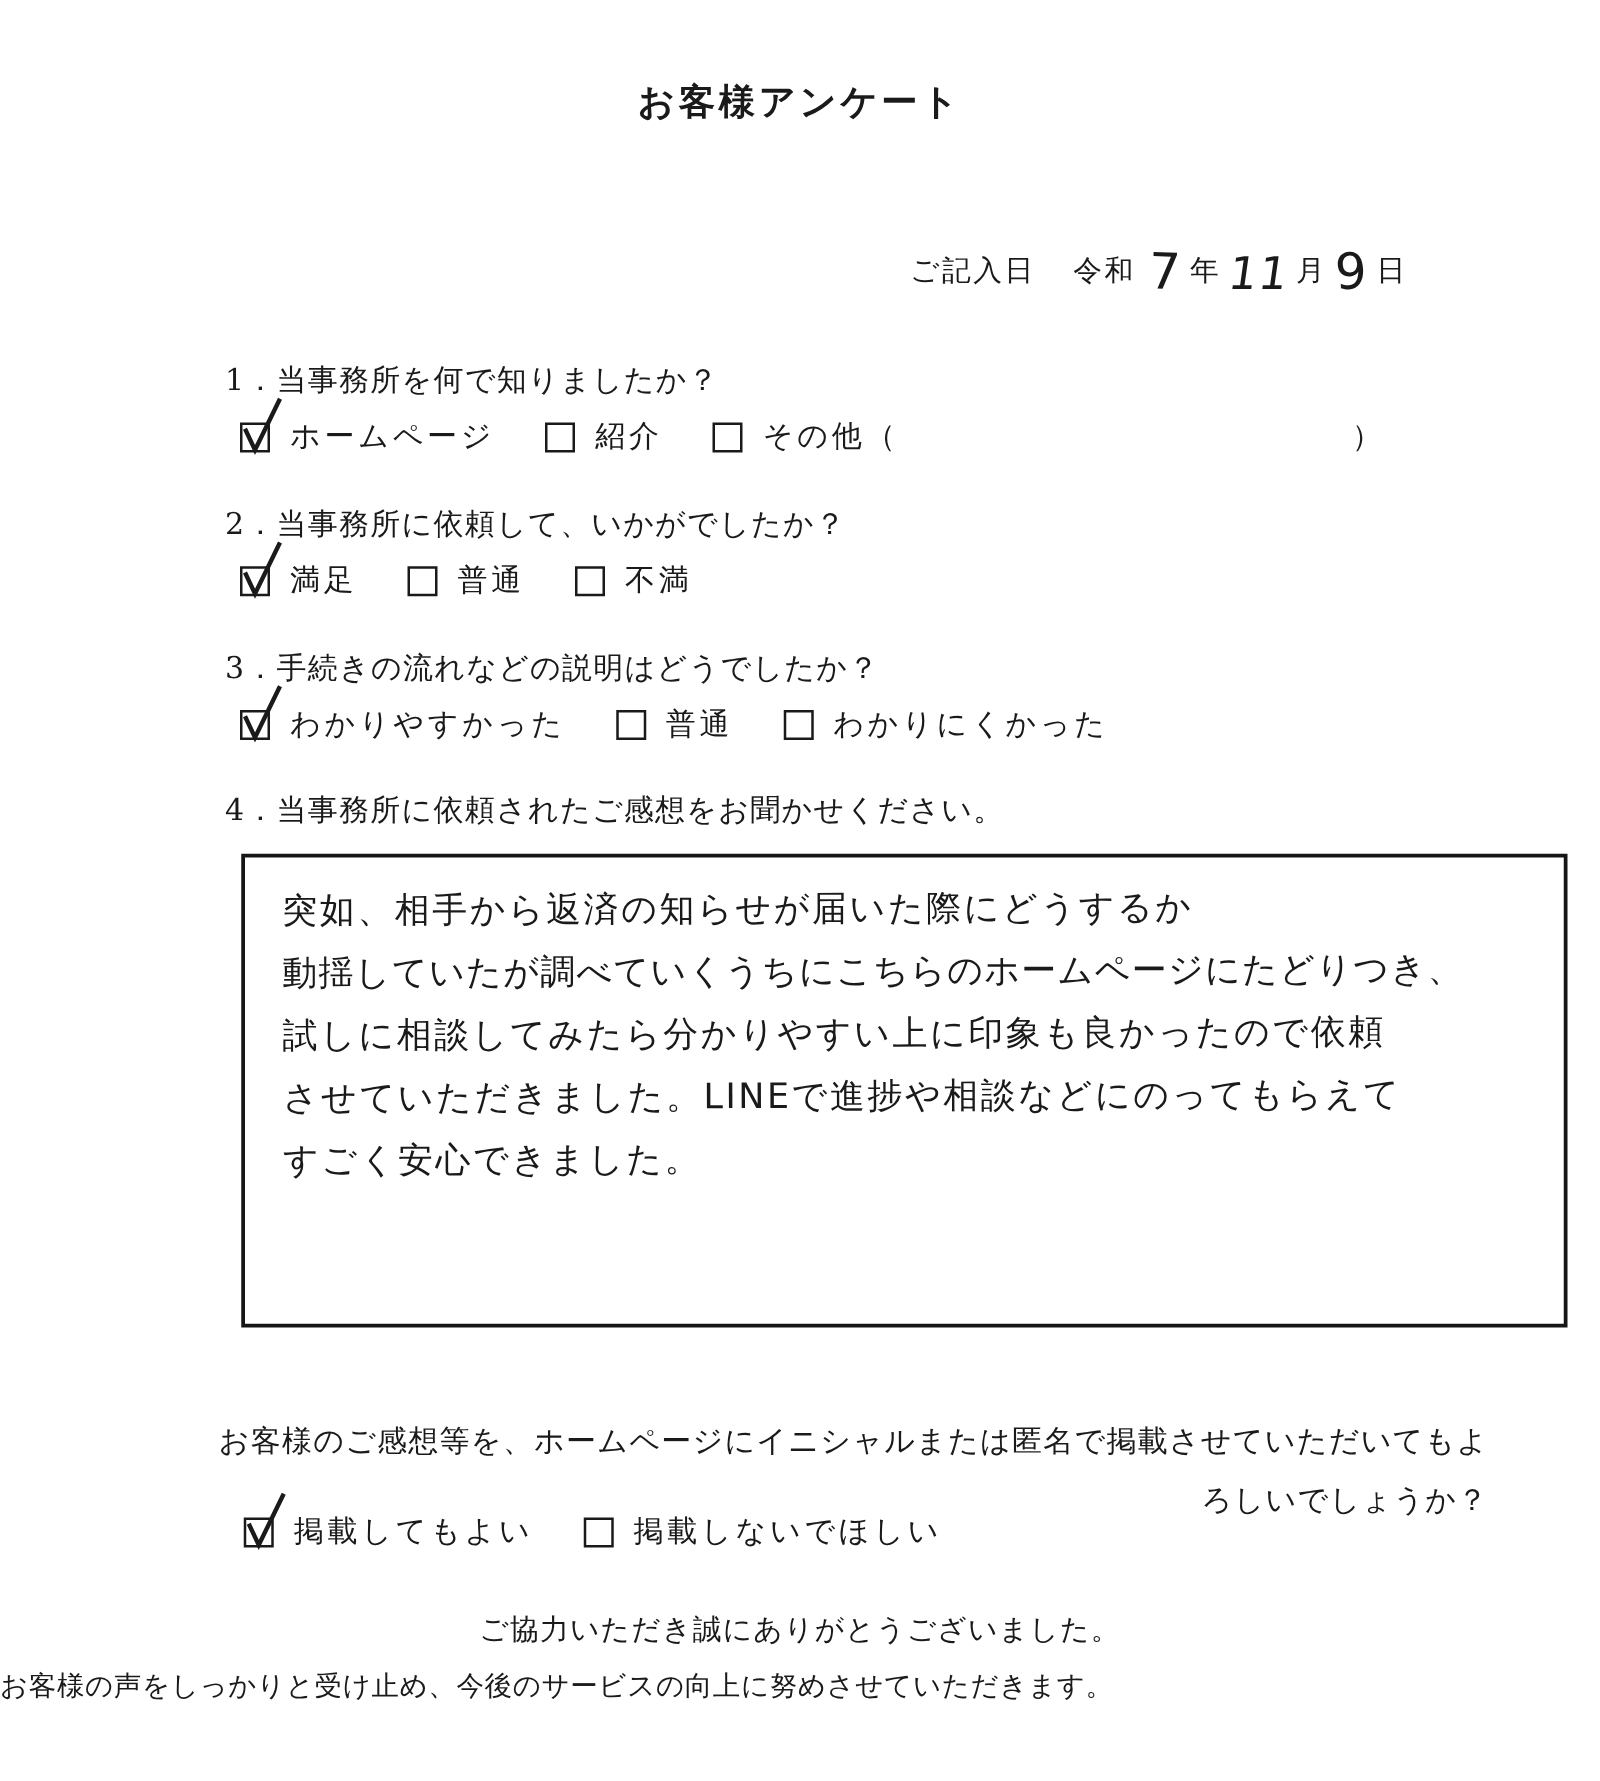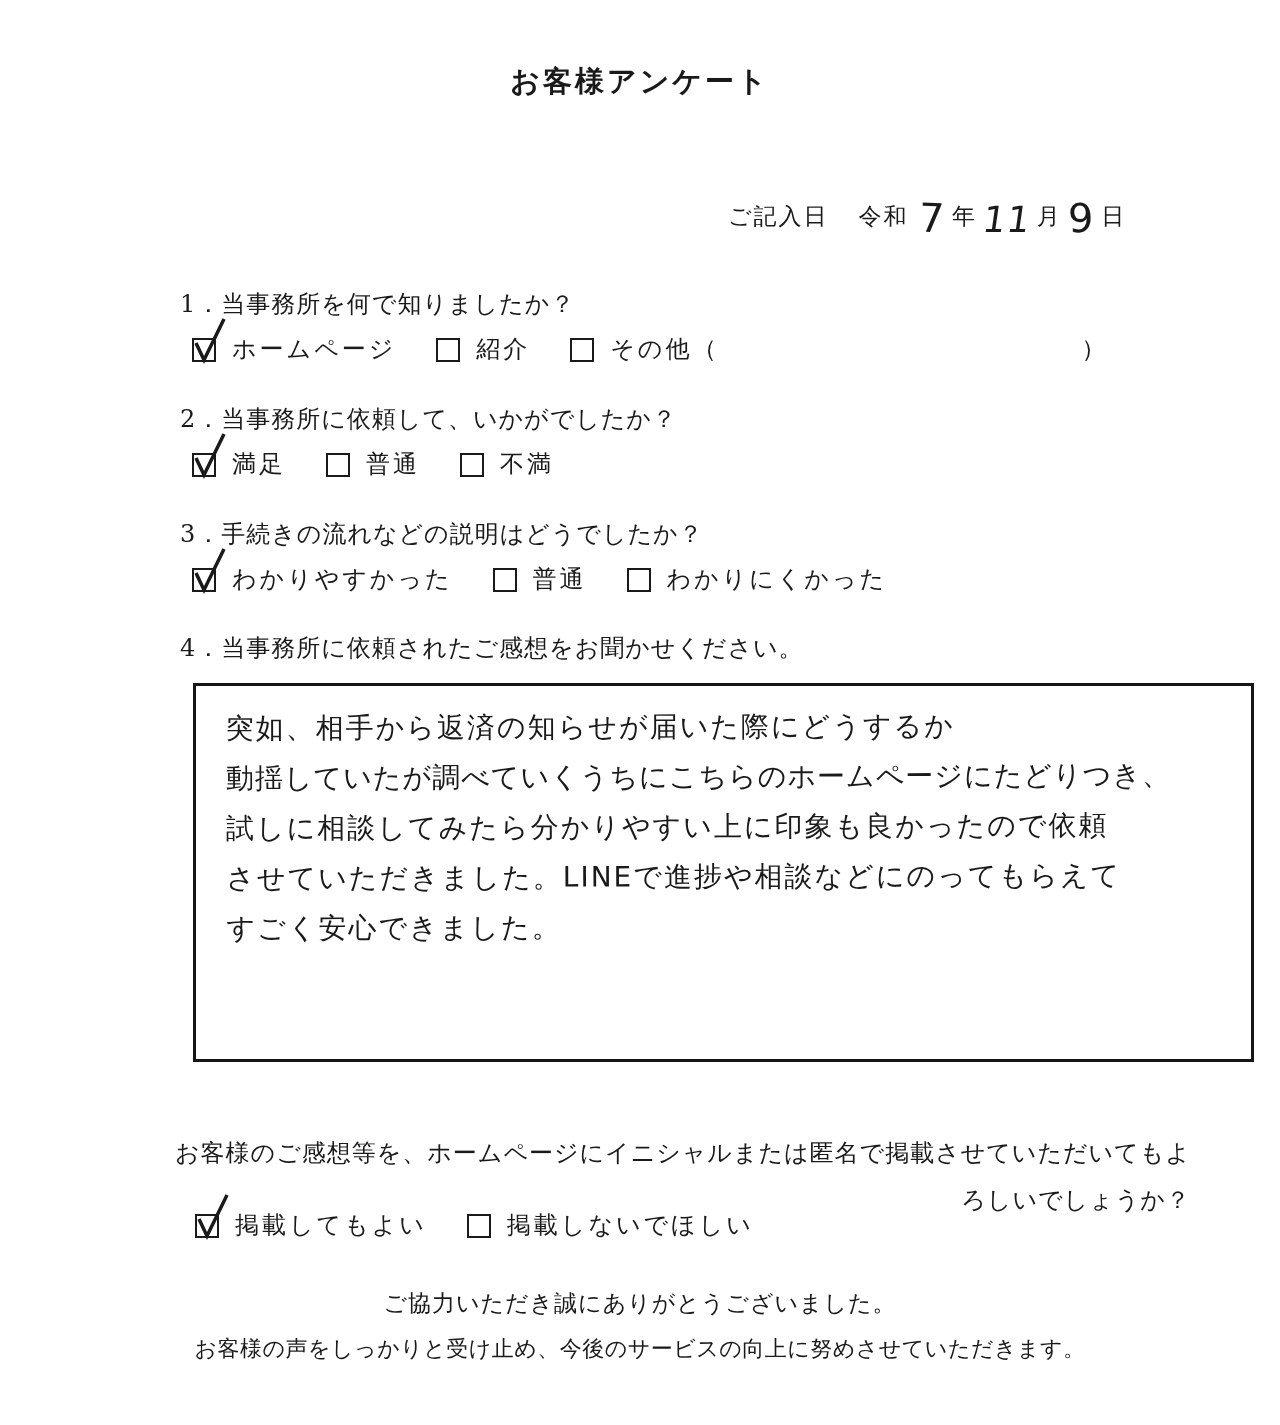--- a/index.html
+++ b/index.html
@@ -81,21 +81,21 @@
   }
   .consent-opts { position:absolute; left:195px; top:1210px; display:flex; align-items:center; }
 
   
   .thanks {
     position:absolute; top:1288px; left:0; width:100%;
     text-align:center; font-size:23px; letter-spacing:1px;
   }
   .closing {
     position:absolute; top:1334px; left:0; width:100%;
-    text-align:center; font-size:22px; letter-spacing:0.5px;
+    text-align:left; font-size:22px; letter-spacing:0.5px;
   }
 </style>
 </head>
 <body>
 
 <div class="page">
 
   <div class="title">お客様アンケート</div>
 
   <div class="date-row">

